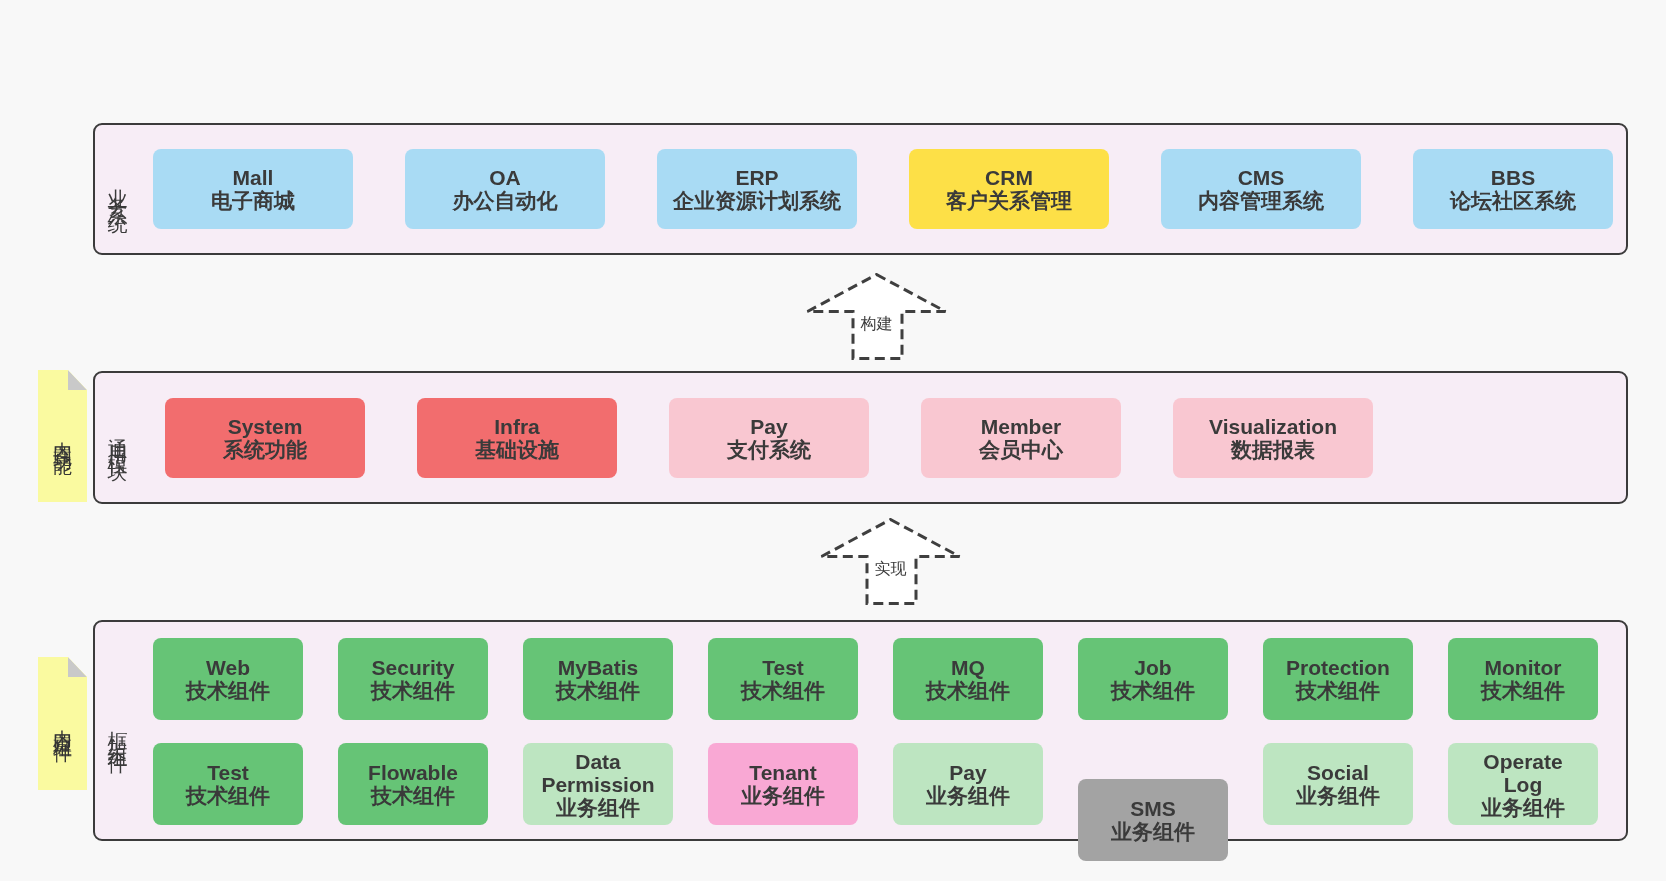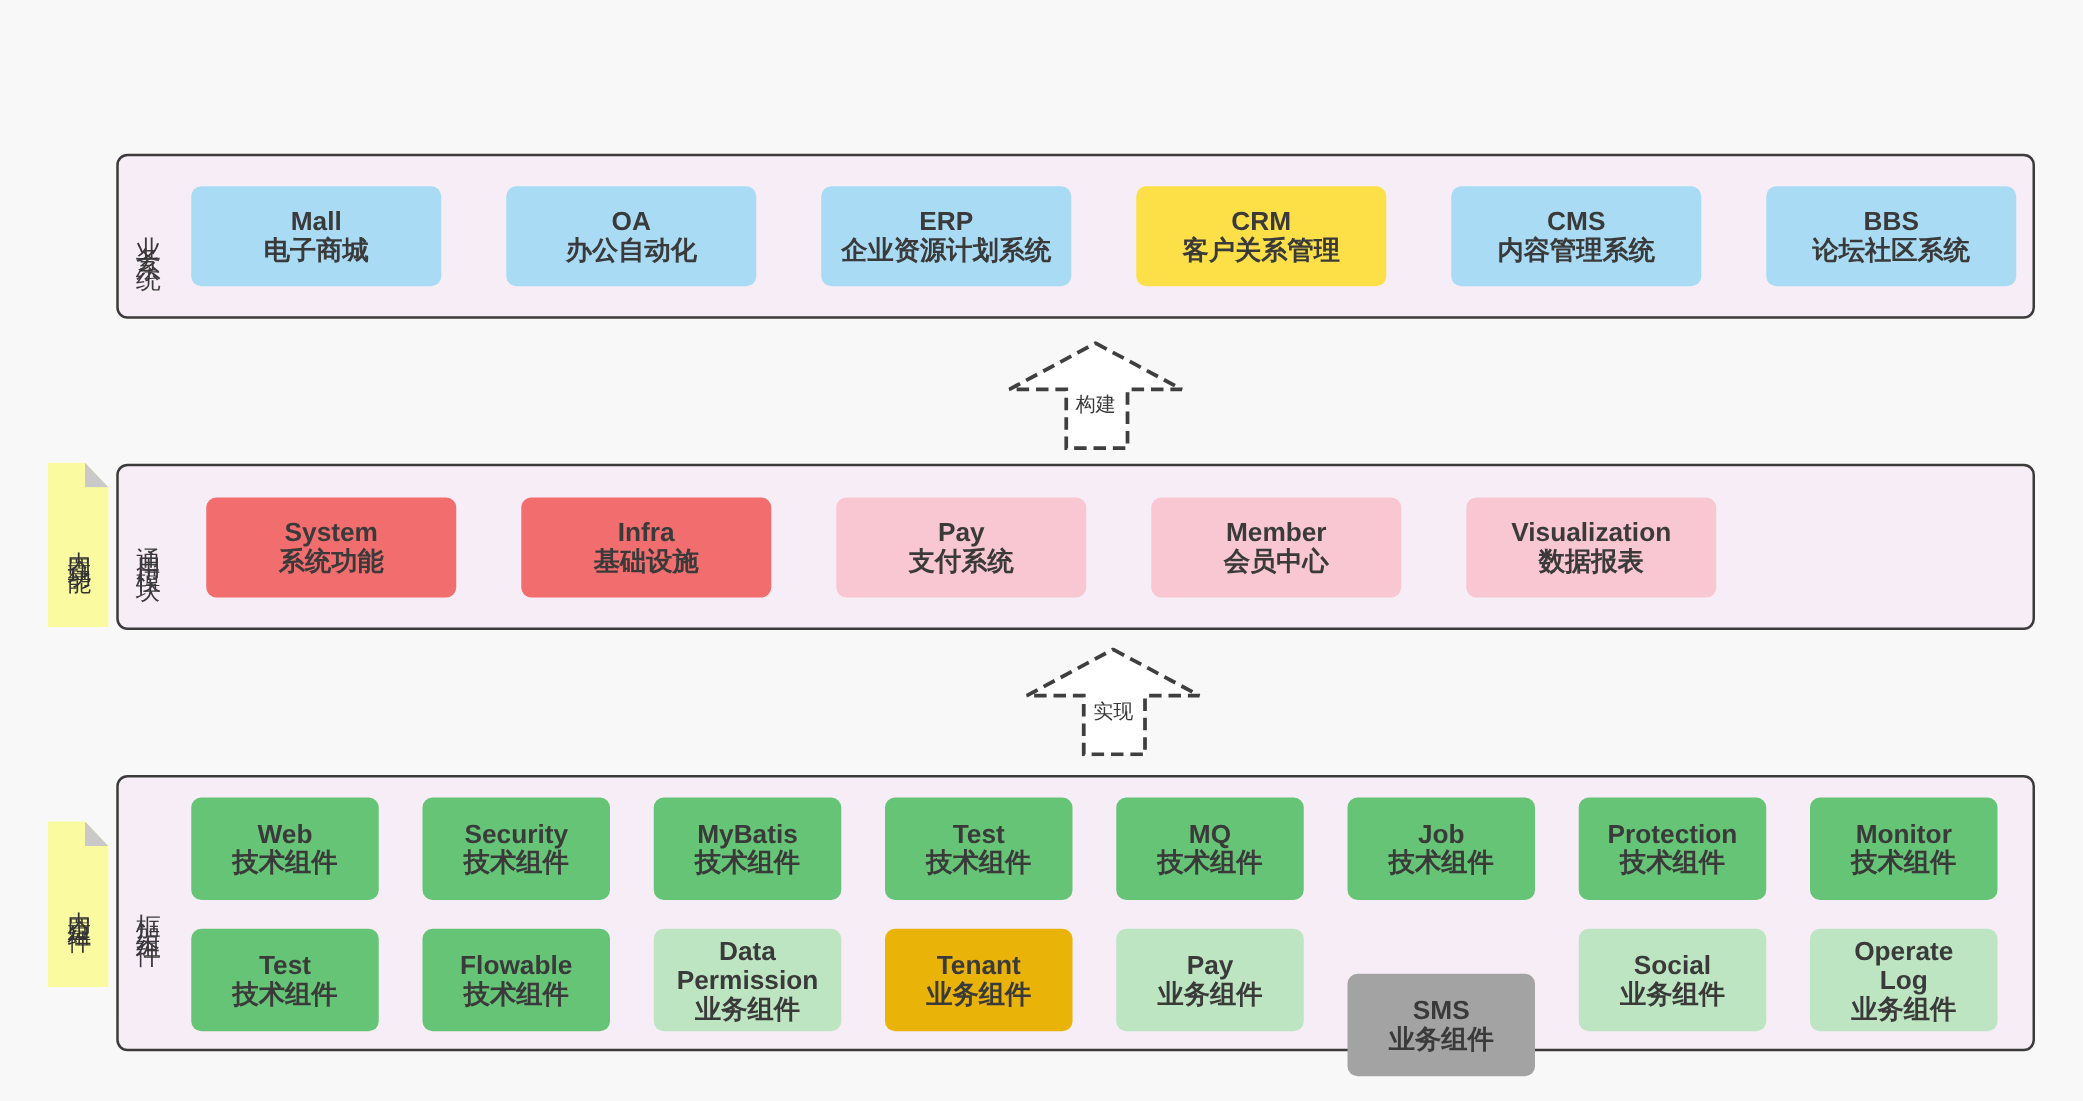--- a/index.html
+++ b/index.html
@@ -198,21 +198,21 @@
             <div>技术组件</div>
           </div>
           <div class="box" style="background: rgb(102, 196, 118);">
             <div>Flowable</div>
             <div>技术组件</div>
           </div>
           <div class="box" style="background: rgb(189, 229, 193);">
             <div>Data Permission</div>
             <div>业务组件</div>
           </div>
-          <div class="box" style="background: #eab308;">
+          <div class="box" style="background: #f9a8d4;">
             <div>Tenant</div>
             <div>业务组件</div>
           </div>
           <div class="box" style="background: rgb(189, 229, 193);">
             <div>Pay</div>
             <div>业务组件</div>
           </div>
           <div class="box" style="background: #a3a3a3; margin-top: 36px;">
             <div>SMS</div>
             <div>业务组件</div>

